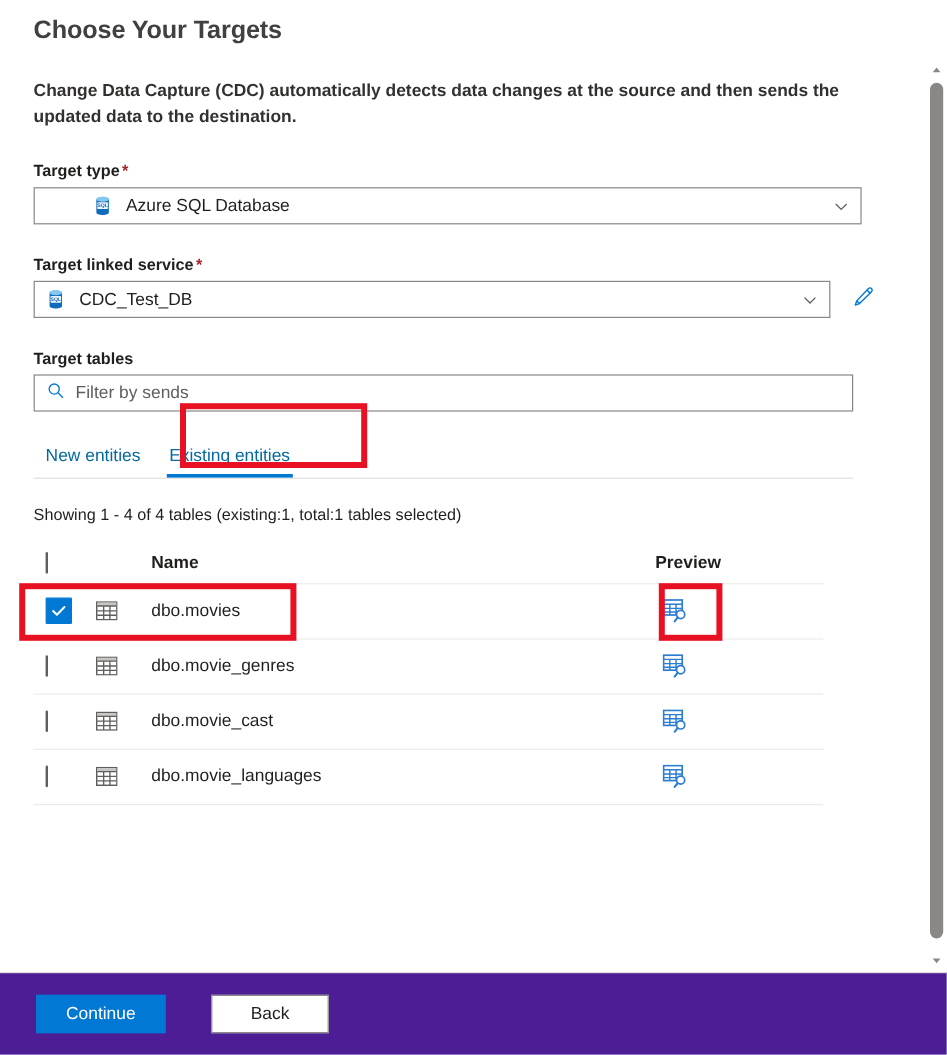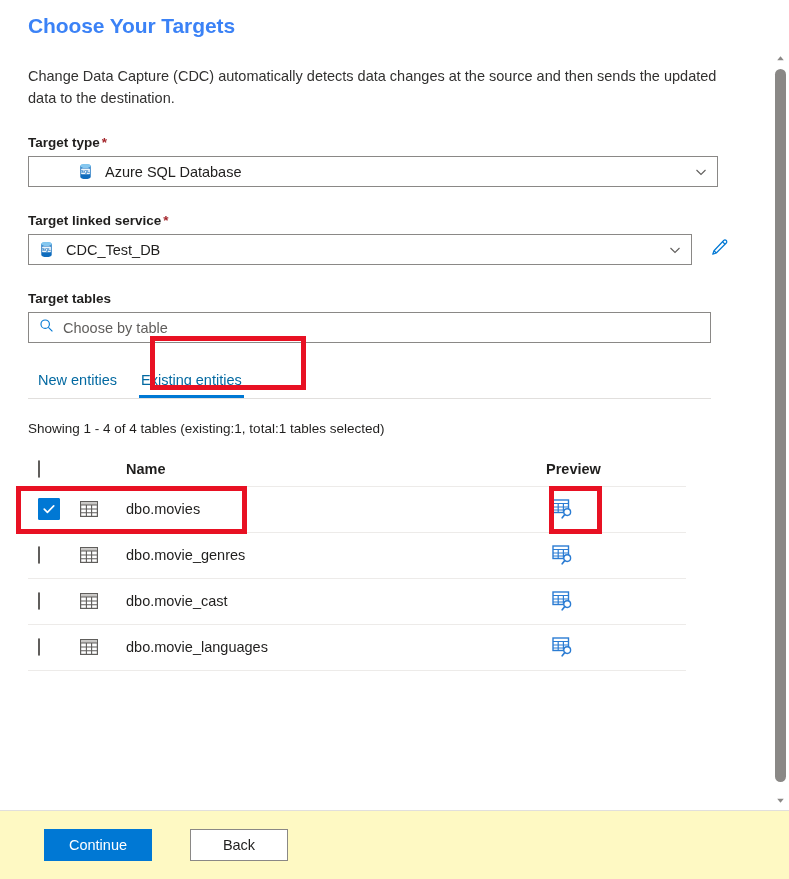--- a/index.html
+++ b/index.html
@@ -27,31 +27,32 @@
   }
 
   .content {
     padding: 0 28px;
   }
 
   
   .page-title {
     font-size: 21px;
     font-weight: 600;
-    color: #3b82f6;
+    color: #404040;
     margin: 14px 0 0 0;
     letter-spacing: -0.1px;
   }
 
   .page-desc {
     font-size: 14.5px;
     line-height: 22px;
     color: #323130;
     margin: 27px 0 0 0;
     max-width: 700px;
+    font-weight: bold;
   }
 
   
   .field-label {
     font-size: 13.5px;
     font-weight: 600;
     color: #201f1e;
     margin: 26px 0 6px 0;
   }
   .req-star {
@@ -261,23 +262,22 @@
     background: #8a8886;
     border-radius: 6px;
   }
 
   
   .footer {
     position: absolute;
     left: 0; bottom: 0;
     width: 789px; height: 69px;
     border-top: 1px solid #e1dfdd;
-    background: #fef9c3;
+    background: #4c1d95;
     z-index: 20;
-    padding-left: 14px;
   }
   .footer-inner {
     position: relative;
     height: 100%;
     padding: 0 30px;
     display: flex;
     align-items: center;
   }
   .btn {
     height: 32px;
@@ -374,21 +374,21 @@
       </div>
 
       <div class="field-label">Target tables</div>
       <div class="searchbox">
         <span>
           <svg viewBox="0 0 16 16" width="15" height="15">
             <circle cx="6.6" cy="6.6" r="4.5" fill="none" stroke="#0078d4" stroke-width="1.2"></circle>
             <path d="M10 10 L14.3 14.3" fill="none" stroke="#0078d4" stroke-width="1.2"></path>
           </svg>
         </span>
-        <span class="search-ph">Choose by table</span>
+        <span class="search-ph">Filter by sends</span>
       </div>
 
       <div class="tabs-wrap">
         <div class="tabs">
           <div class="tab first">
             <span>New entities</span>
           </div>
           <div class="tab active">
             <span>Existing entities</span>
           </div>

